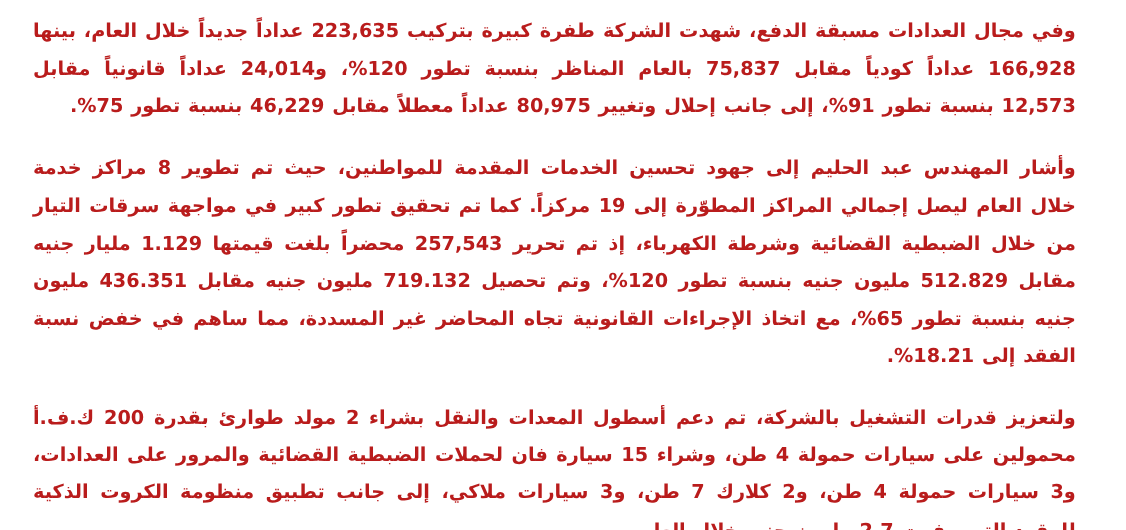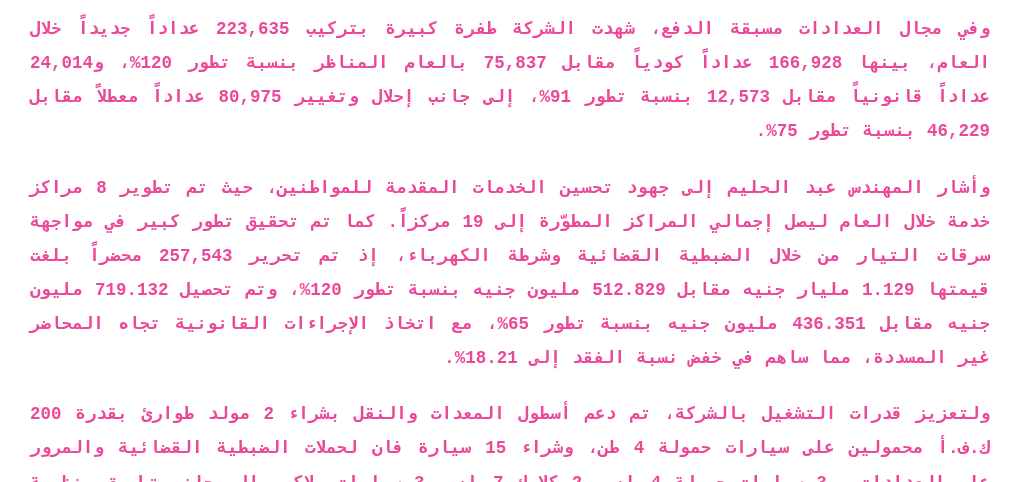--- a/index.html
+++ b/index.html
@@ -17,29 +17,28 @@
   .article {
     box-sizing: border-box;
     width: 1024px;
     height: 482px;
     padding: 12px 34px 10px 30px;
     direction: rtl;
     text-align: justify;
     text-justify: inter-word;
   }
   .para {
-    margin: 0 0 22px 0;
+    margin: 0 12px 22px 0;
     font-size: 17.5px;
     line-height: 1.95;
     font-weight: 600;
     letter-spacing: 0;
     word-spacing: 1px;
-    color: #ec4899;
+    color: #b91c1c;
     text-align: justify;
-    font-family: Liberation Mono, monospace;
   }
   .para:last-child {
     margin-bottom: 0;
   }
 </style>
 </head>
 <body>
 
 <div class="article">
   <p class="para">وفي مجال العدادات مسبقة الدفع، شهدت الشركة طفرة كبيرة بتركيب 223,635 عداداً جديداً خلال العام، بينها 166,928 عداداً كودياً مقابل 75,837 بالعام المناظر بنسبة تطور 120%، و24,014 عداداً قانونياً مقابل 12,573 بنسبة تطور 91%، إلى جانب إحلال وتغيير 80,975 عداداً معطلاً مقابل 46,229 بنسبة تطور 75%.</p>

